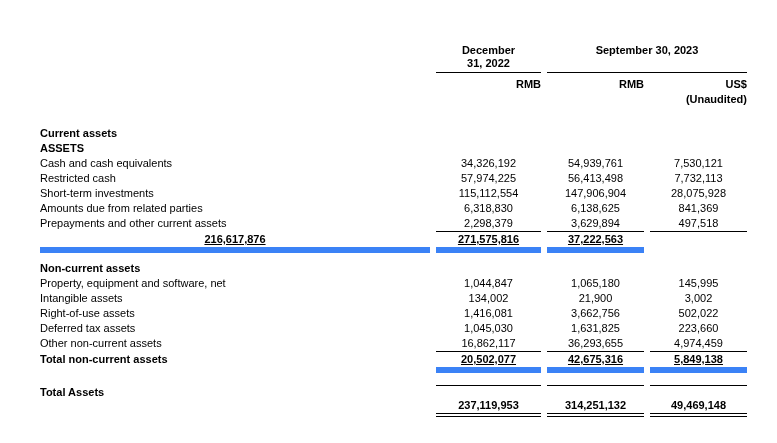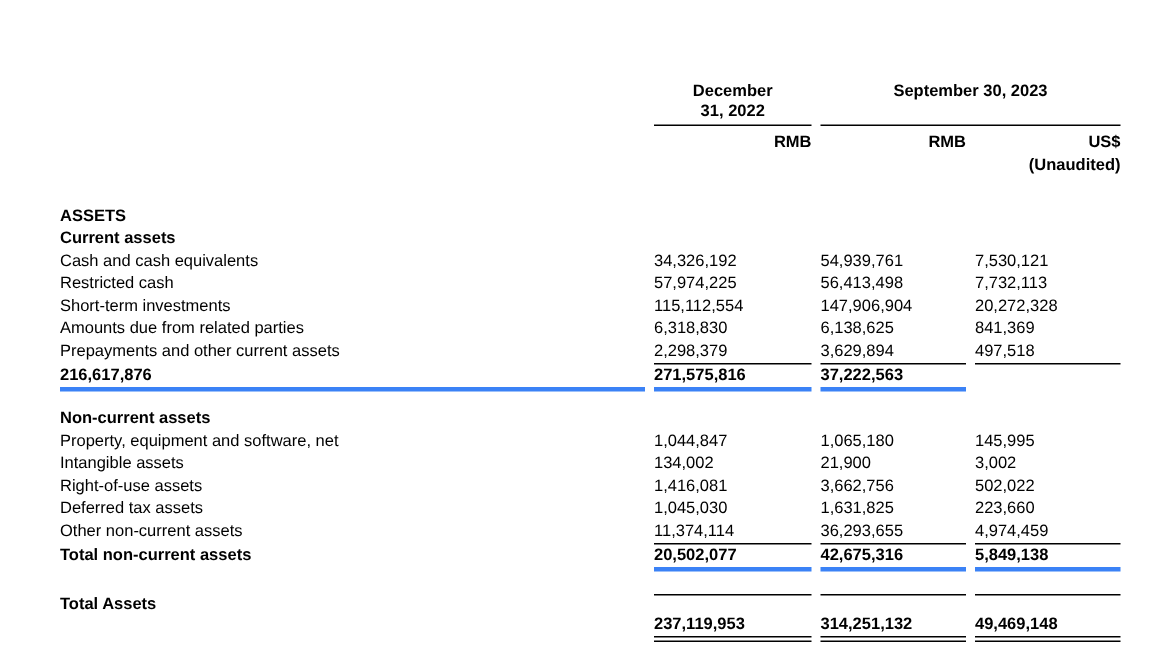--- a/index.html
+++ b/index.html
@@ -13,36 +13,36 @@
     height: 443px;
     overflow: hidden;
     font-family: "Liberation Sans", sans-serif;
     font-size: 11px;
     color: #000000;
     -webkit-font-smoothing: antialiased;
   }
   .sheet {
     position: absolute;
     left: 40px;
-    top: 55px;
+    top: 44px;
     width: 710px;
   }
   .grid4 {
     display: grid;
     grid-template-columns: 390px 105px 97px 97px;
     column-gap: 6px;
   }
   .grid3 {
     display: grid;
     grid-template-columns: 390px 105px 200px;
     column-gap: 6px;
   }
   .b { font-weight: bold; }
   .ctr { text-align: right; }
-  .num { text-align: left; white-space: nowrap; }
+  .num { text-align: center; white-space: nowrap; }
   .lbl { white-space: nowrap; overflow: hidden; }
 
   
   .hdr1 .period1 {
     text-align: center;
     font-weight: bold;
     line-height: 13px;
     border-bottom: 1px solid #000;
     padding-bottom: 1px;
   }
@@ -57,21 +57,21 @@
     padding-bottom: 15px;
   }
   .hdr2 { margin-top: 5px; height: 13px; line-height: 13px; }
   .hdr3 { margin-top: 2px; height: 13px; line-height: 13px; }
   .hdr-gap { height: 20px; }
 
   
   .row { height: 15px; line-height: 15px; }
   .row > div { box-sizing: border-box; }
   .row.total { height: 17px; line-height: 16px; }
-  .row.total .num { border-bottom: 3px solid #3b82f6; }
+  .row.total .num { border-bottom: 6px solid #3b82f6; text-decoration: underline; }
   .row.rule-below .num { border-bottom: 1px solid #000; }
   .row.grand { height: 21px; line-height: 14px; }
   .row.grand .num {
     border-top: 1px solid #000;
     border-bottom: 4px double #000;
     padding-top: 12px;
     padding-bottom: 1px;
   }
   .sp-a { height: 13px; }
   .sp-b { height: 17px; }
@@ -101,28 +101,28 @@
 
   <div class="grid3 hdr3">
     <div></div>
     <div></div>
     <div class="ctr b">(Unaudited)</div>
   </div>
 
   <div class="hdr-gap"></div>
 
   <div class="grid4 row">
+    <div class="lbl b">Current assets</div>
+    <div class="num"></div>
+    <div class="num"></div>
+    <div class="num"></div>
+  </div>
+
+  <div class="grid4 row">
     <div class="lbl b">ASSETS</div>
-    <div class="num"></div>
-    <div class="num"></div>
-    <div class="num"></div>
-  </div>
-
-  <div class="grid4 row">
-    <div class="lbl b">Current assets</div>
     <div class="num"></div>
     <div class="num"></div>
     <div class="num"></div>
   </div>
 
   <div class="grid4 row">
     <div class="lbl">Cash and cash equivalents</div>
     <div class="num">34,326,192</div>
     <div class="num">54,939,761</div>
     <div class="num">7,530,121</div>
@@ -133,21 +133,21 @@
     <div class="num">57,974,225</div>
     <div class="num">56,413,498</div>
     <div class="num">7,732,113</div>
   </div>
 
 
   <div class="grid4 row">
     <div class="lbl">Short-term investments</div>
     <div class="num">115,112,554</div>
     <div class="num">147,906,904</div>
-    <div class="num">20,272,328</div>
+    <div class="num">28,075,928</div>
   </div>
 
   <div class="grid4 row">
     <div class="lbl">Amounts due from related parties</div>
     <div class="num">6,318,830</div>
     <div class="num">6,138,625</div>
     <div class="num">841,369</div>
   </div>
 
   <div class="grid4 row rule-below">
@@ -195,21 +195,21 @@
 
   <div class="grid4 row">
     <div class="lbl">Deferred tax assets</div>
     <div class="num">1,045,030</div>
     <div class="num">1,631,825</div>
     <div class="num">223,660</div>
   </div>
 
   <div class="grid4 row rule-below">
     <div class="lbl">Other non-current assets</div>
-    <div class="num">11,374,114</div>
+    <div class="num">16,862,117</div>
     <div class="num">36,293,655</div>
     <div class="num">4,974,459</div>
   </div>
 
   <div class="grid4 row total">
     <div class="lbl b">Total non-current assets</div>
     <div class="num b">20,502,077</div>
     <div class="num b">42,675,316</div>
     <div class="num b">5,849,138</div>
   </div>

